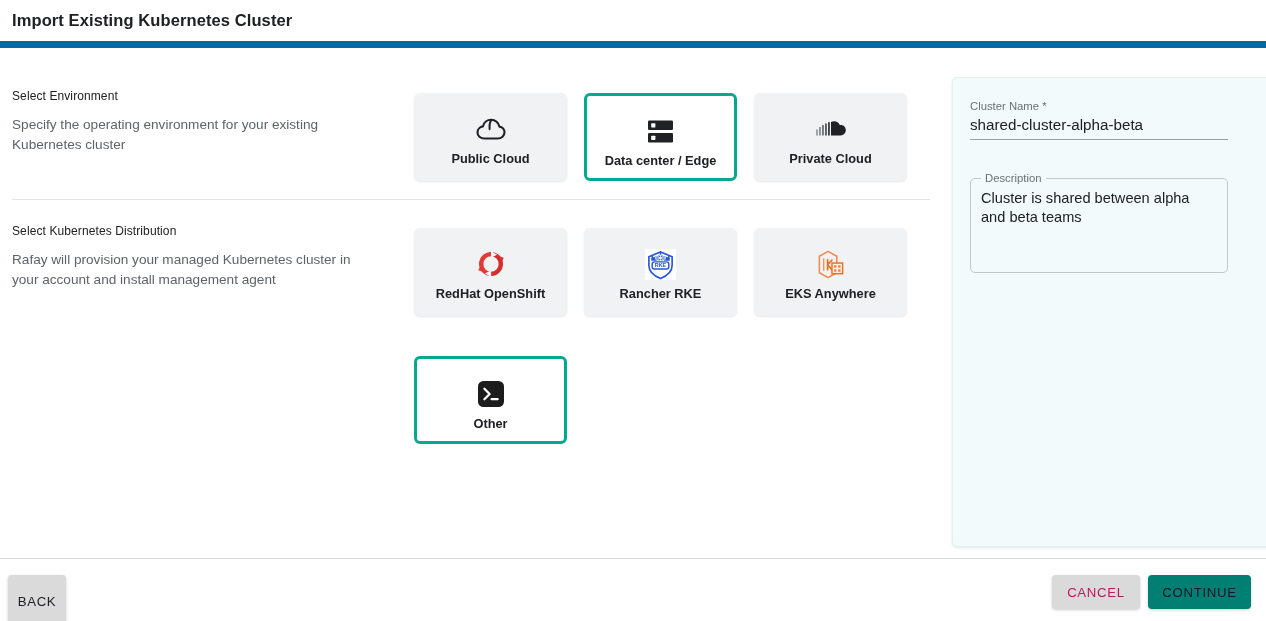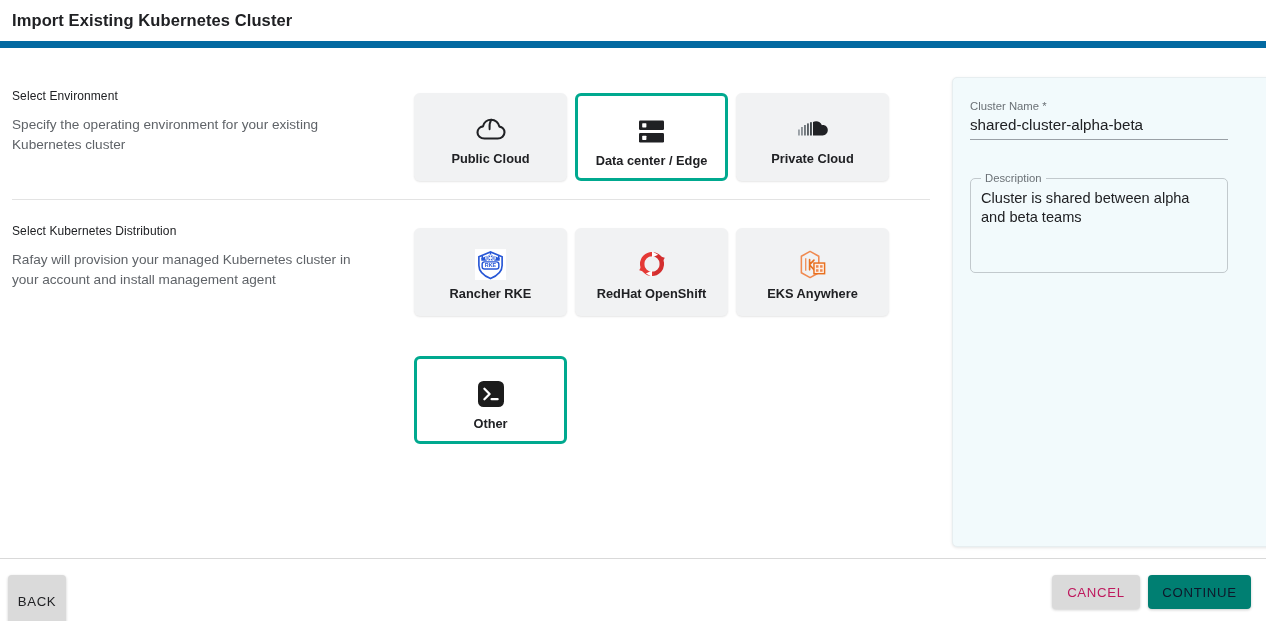--- a/index.html
+++ b/index.html
@@ -40,21 +40,21 @@
   .sec-title {
     font-size: 12px; color: #202124; font-weight: 400;
     letter-spacing: .1px; margin: 0 0 12px 0;
   }
   .sec-desc {
     font-size: 13.6px; color: #5f6368; line-height: 19.5px;
     margin: 0; max-width: 365px;
   }
 
   
-  .opt-row { position: absolute; display: flex; gap: 8px; }
+  .opt-row { position: absolute; display: flex; gap: 17px; }
 
   .opt-card {
     width: 153px; height: 88px;
     border-radius: 6px;
     background: #f1f2f3;
     border: 1px solid transparent;
     display: flex; flex-direction: column;
     align-items: center; justify-content: flex-start;
     padding-top: 18px;
     cursor: pointer;
@@ -203,54 +203,54 @@
 
     <div class="sec-left" style="top:175px;">
       <div class="sec-title">Select Kubernetes Distribution</div>
       <div class="sec-desc">Rafay will provision your managed Kubernetes cluster in your account and install management agent</div>
     </div>
 
     <div class="opt-row" style="left:414px; top:179px;">
 
       <div class="opt-card">
         <div class="icon-wrap">
+          <svg width="30" height="30" viewBox="0 0 32 32">
+            <path d="M16 5.5 A10.5 10.5 0 0 1 26.5 16" fill="none" stroke="#d32f2f" stroke-width="4.6" stroke-linecap="round"></path>
+            <path d="M26.5 16 A10.5 10.5 0 0 1 16 26.5" fill="none" stroke="#d32f2f" stroke-width="4.6" stroke-linecap="round"></path>
+            <path d="M16 26.5 A10.5 10.5 0 0 1 5.5 16" fill="none" stroke="#e53935" stroke-width="4.6" stroke-linecap="round"></path>
+            <path d="M5.5 16 A10.5 10.5 0 0 1 16 5.5" fill="none" stroke="#e53935" stroke-width="4.6" stroke-linecap="round"></path>
+            <path d="M16 2.5 L16 9.0 L22.5 6.0 Z" fill="#ffffff"></path>
+            <path d="M16 29.5 L16 23.0 L9.5 26.0 Z" fill="#ffffff"></path>
+            <circle cx="16" cy="16" r="5.4" fill="#f1f2f3"></circle>
+            <path d="M24.3 7.7 L29.6 9.3 L27.4 13.6 Z" fill="#d32f2f"></path>
+            <path d="M7.7 24.3 L2.4 22.7 L4.6 18.4 Z" fill="#e53935"></path>
+          </svg>
+        </div>
+        <div class="opt-label">RedHat OpenShift</div>
+      </div>
+
+      <div class="opt-card">
+        <div class="icon-wrap">
           <svg width="31" height="31" viewBox="0 0 32 32">
             <rect x="0" y="0" width="32" height="32" fill="#ffffff"></rect>
             <path d="M4 8 L16 3 L28 8 L28 17 C28 24 22 28 16 30.5 C10 28 4 24 4 17 Z" fill="none" stroke="#2757d6" stroke-width="1.7"></path>
             <path d="M6.5 9.5 L16 5.5 L25.5 9.5 L25.5 12 L6.5 12 Z" fill="#2757d6"></path>
             <path d="M16 3.2 L16 7.0" stroke="#2757d6" stroke-width="1.4"></path>
             <path d="M7.5 6.8 L7.5 10.2 M24.5 6.8 L24.5 10.2" stroke="#2757d6" stroke-width="1.6"></path>
             <ellipse cx="16" cy="9.3" rx="5.0" ry="3.1" fill="none" stroke="#ffffff" stroke-width="1.0"></ellipse>
             <path d="M11 9.3 L21 9.3 M16 6.2 L16 12.4 M12.2 7.0 L19.8 11.6 M19.8 7.0 L12.2 11.6" stroke="#ffffff" stroke-width=".85"></path>
             <rect x="7.4" y="13.3" width="17.2" height="7.4" rx="2.4" fill="#ffffff" stroke="#2757d6" stroke-width="1.5"></rect>
             <text x="16" y="19.0" font-family="Liberation Sans, sans-serif" font-size="5.6" font-weight="bold" fill="#2757d6" text-anchor="middle">RKE</text>
           </svg>
         </div>
         <div class="opt-label">Rancher RKE</div>
       </div>
 
       <div class="opt-card">
         <div class="icon-wrap">
-          <svg width="30" height="30" viewBox="0 0 32 32">
-            <path d="M16 5.5 A10.5 10.5 0 0 1 26.5 16" fill="none" stroke="#d32f2f" stroke-width="4.6" stroke-linecap="round"></path>
-            <path d="M26.5 16 A10.5 10.5 0 0 1 16 26.5" fill="none" stroke="#d32f2f" stroke-width="4.6" stroke-linecap="round"></path>
-            <path d="M16 26.5 A10.5 10.5 0 0 1 5.5 16" fill="none" stroke="#e53935" stroke-width="4.6" stroke-linecap="round"></path>
-            <path d="M5.5 16 A10.5 10.5 0 0 1 16 5.5" fill="none" stroke="#e53935" stroke-width="4.6" stroke-linecap="round"></path>
-            <path d="M16 2.5 L16 9.0 L22.5 6.0 Z" fill="#ffffff"></path>
-            <path d="M16 29.5 L16 23.0 L9.5 26.0 Z" fill="#ffffff"></path>
-            <circle cx="16" cy="16" r="5.4" fill="#f1f2f3"></circle>
-            <path d="M24.3 7.7 L29.6 9.3 L27.4 13.6 Z" fill="#d32f2f"></path>
-            <path d="M7.7 24.3 L2.4 22.7 L4.6 18.4 Z" fill="#e53935"></path>
-          </svg>
-        </div>
-        <div class="opt-label">RedHat OpenShift</div>
-      </div>
-
-      <div class="opt-card">
-        <div class="icon-wrap">
           <svg width="31" height="31" viewBox="0 0 32 32">
             <path d="M13.5 2.5 L4.5 7.5 L4.5 24.5 L13.5 29.5 L22.5 24.5 L22.5 7.5 Z" fill="none" stroke="#f08a50" stroke-width="1.6" stroke-linejoin="round"></path>
             <path d="M9.0 9.5 L9.0 22.5" stroke="#f08a50" stroke-width="1.3"></path>
             <path d="M13.0 11.0 L13.0 21.5 M13.0 16.2 L17.5 11.5 M13.0 16.2 L17.5 21.5" stroke="#e8701f" stroke-width="1.7" stroke-linecap="round"></path>
             <rect x="17.5" y="14.5" width="11" height="11" fill="#fdf0e6" stroke="#e8701f" stroke-width="1.5"></rect>
             <rect x="19.6" y="16.7" width="2.6" height="2.6" fill="#f08a50"></rect>
             <rect x="23.8" y="16.7" width="2.6" height="2.6" fill="#f08a50"></rect>
             <rect x="19.6" y="20.9" width="2.6" height="2.6" fill="#f08a50"></rect>
             <rect x="23.8" y="20.9" width="2.6" height="2.6" fill="#f08a50"></rect>
           </svg>

